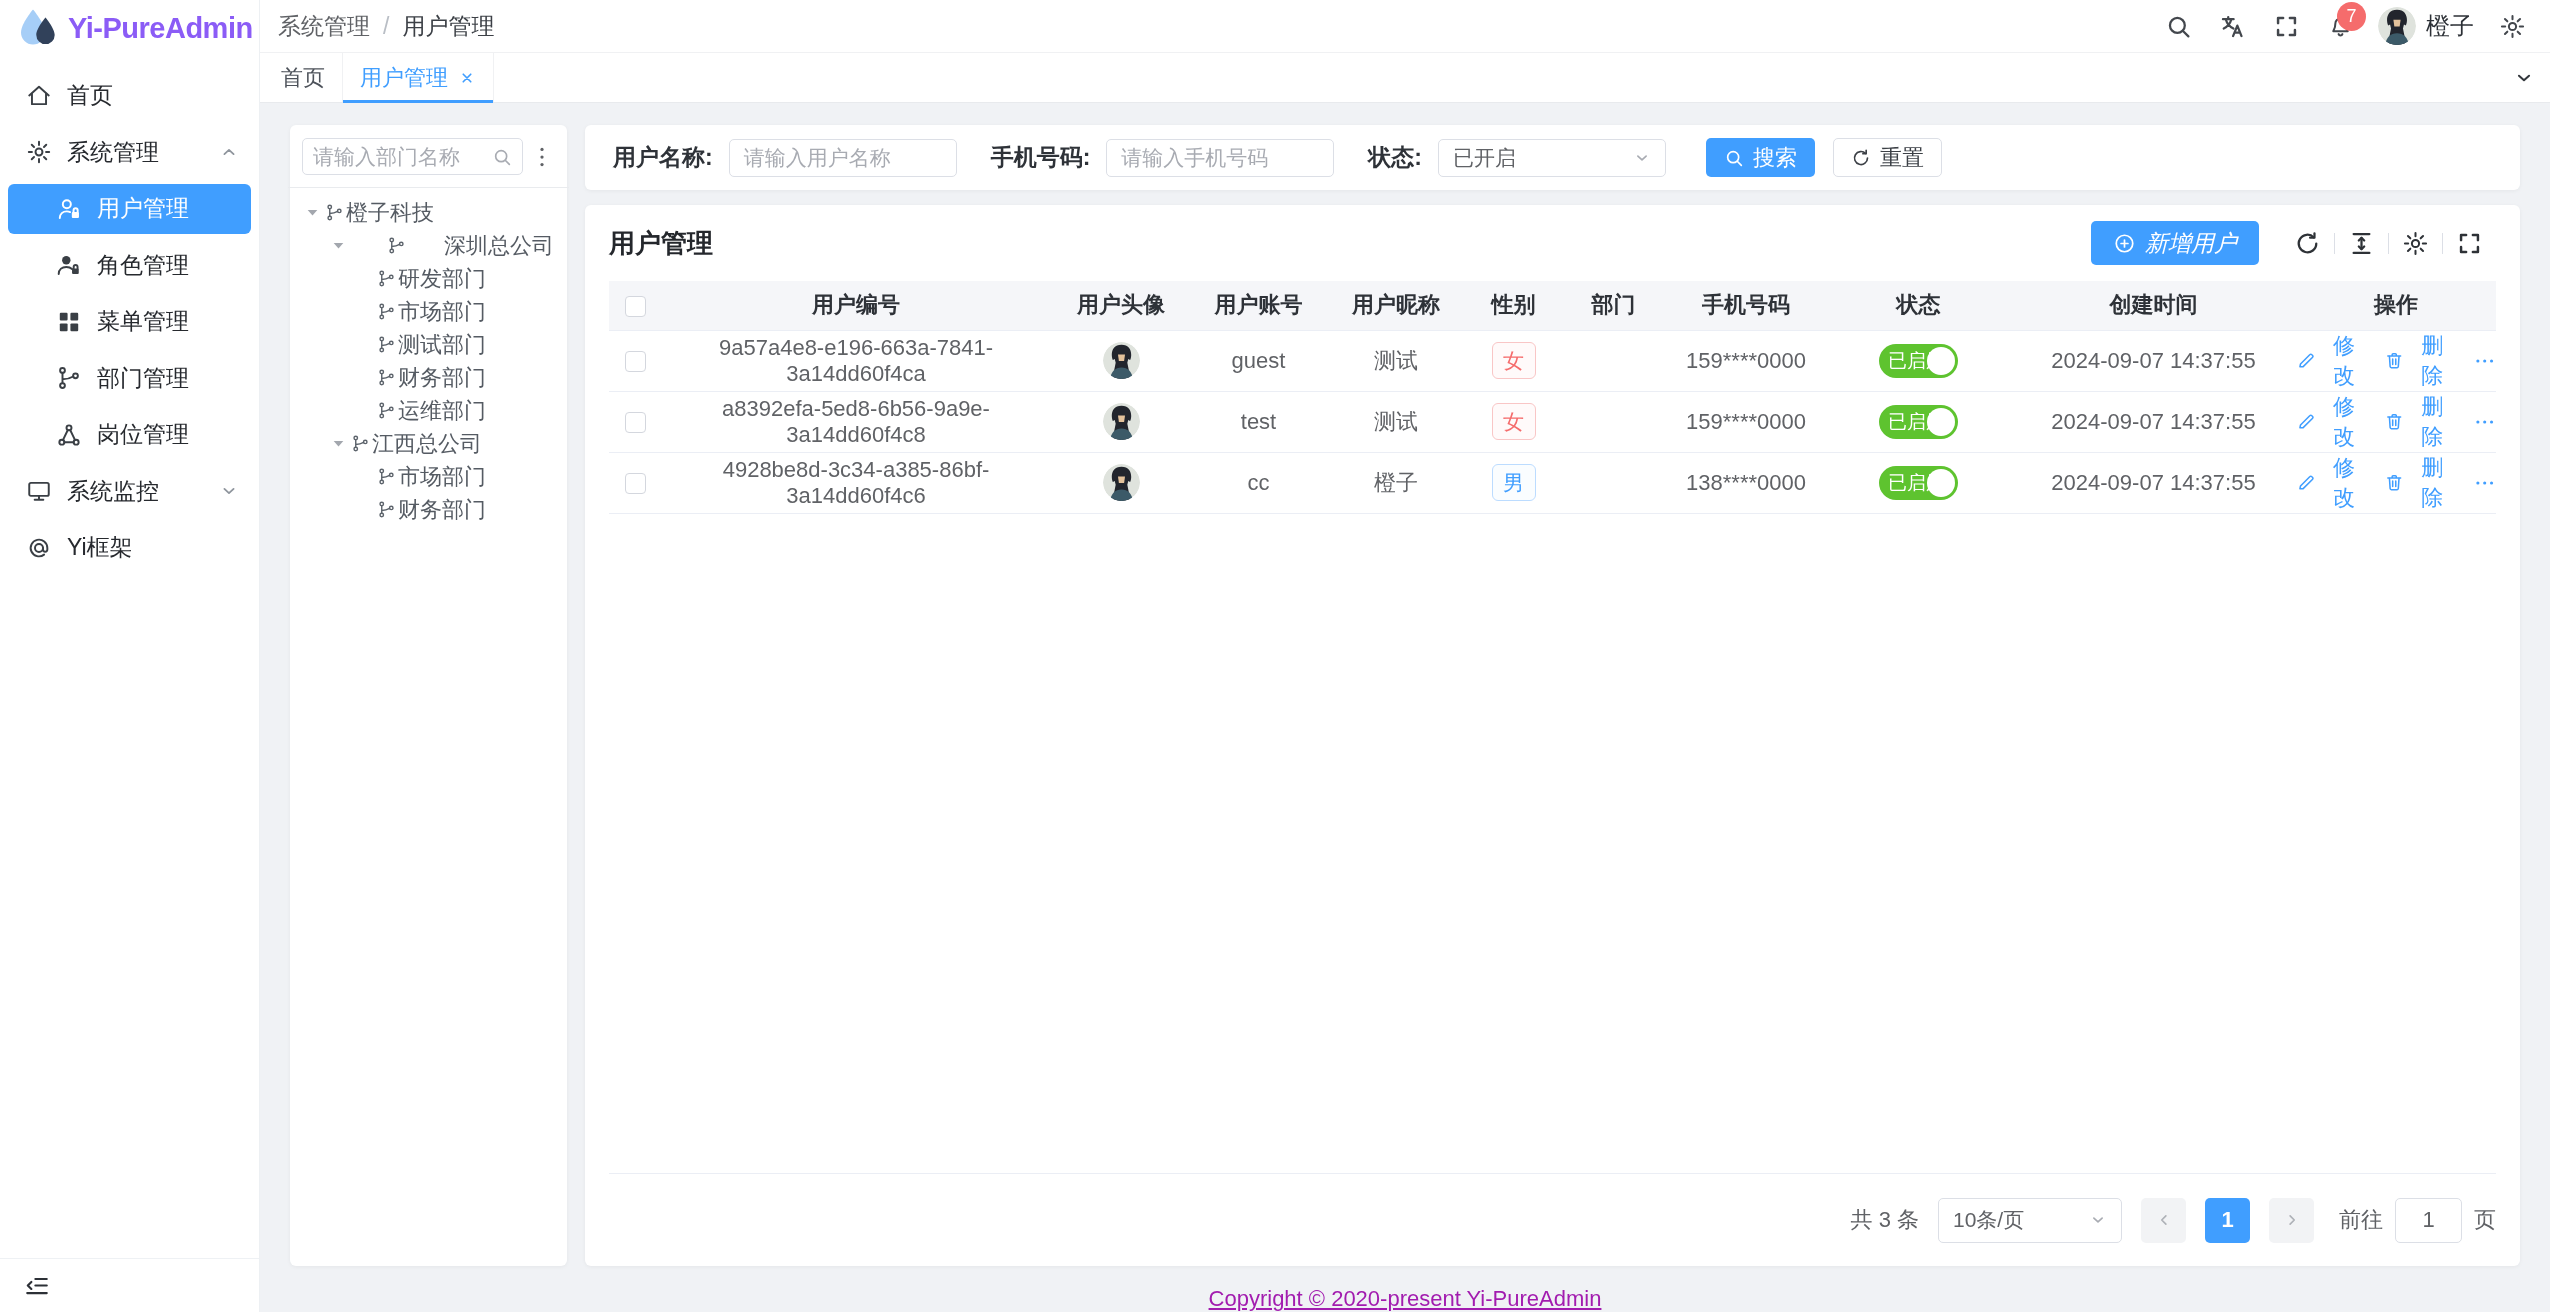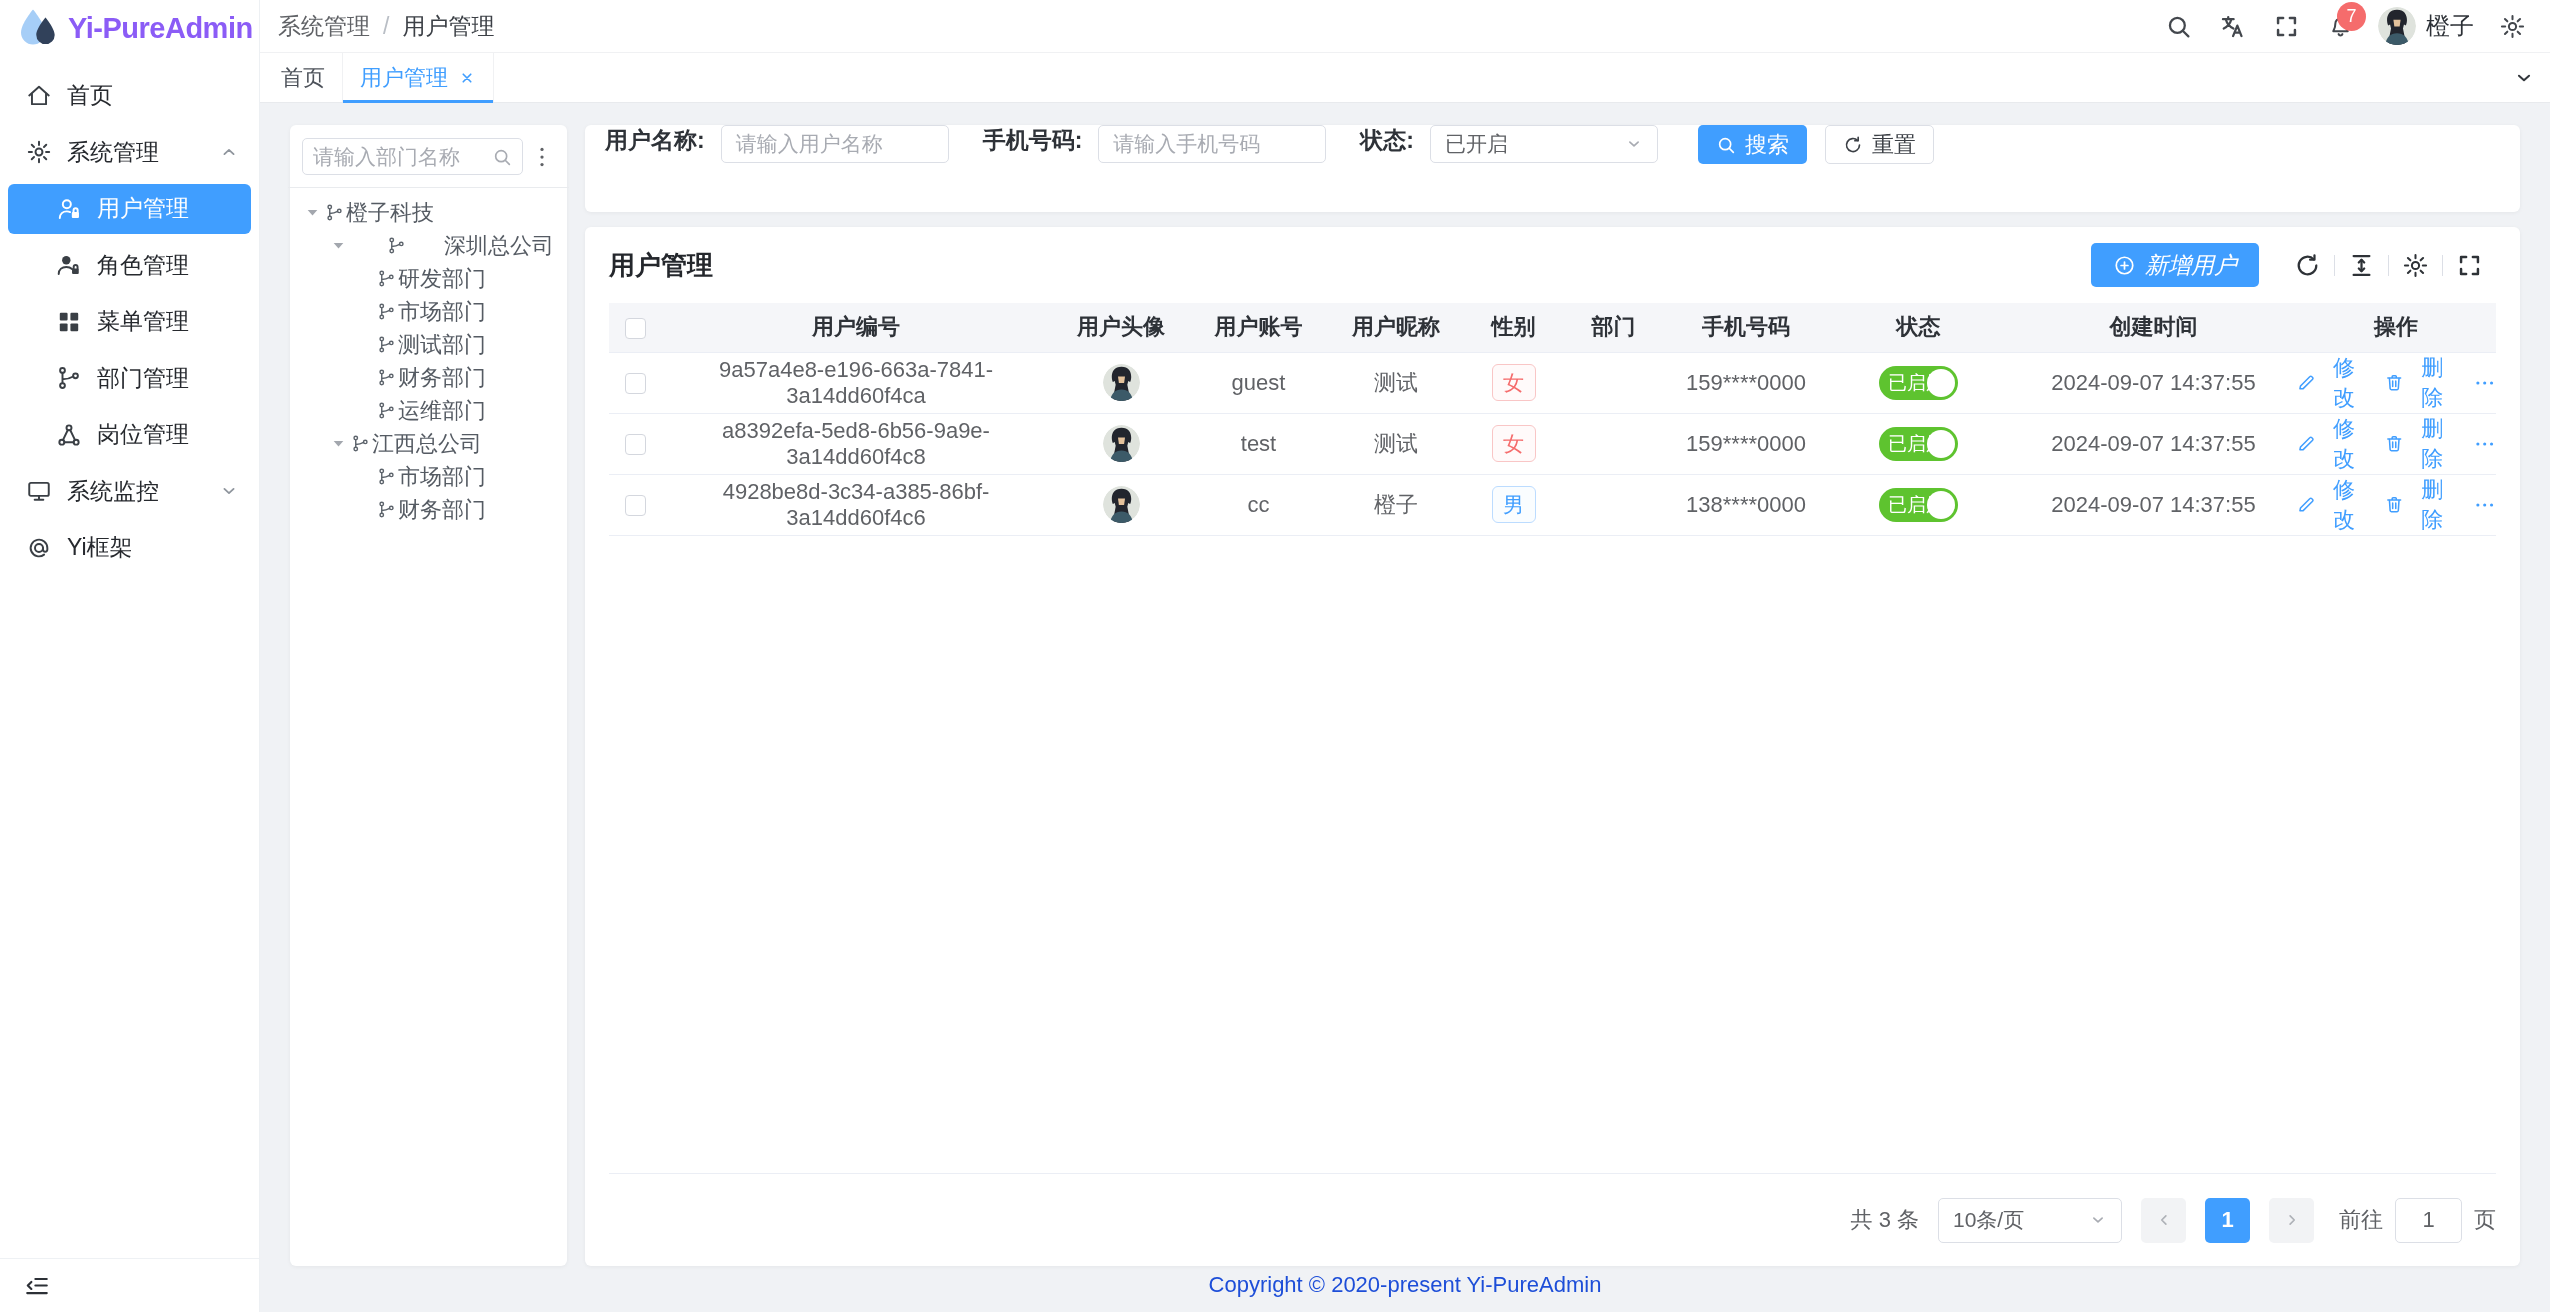--- a/index.html
+++ b/index.html
@@ -64,21 +64,21 @@
   .tree-search .ic { width:20px; height:20px; color:#a8abb2; }
   .tree-more { width:26px; height:26px; color:#606266; cursor:pointer; }
   .tree-divider { height:1px; background:#e9ebee; margin:12px -14px 8px -14px; }
   .tree-node { height:33px; display:flex; align-items:center; font-size:22px; color:#555b63; cursor:pointer; }
   .tree-caret { width:21px; height:21px; color:#a3a7ae; flex-shrink:0; }
   .tree-caret.empty { visibility:hidden; }
   .tree-ic { width:19px; height:19px; color:#5c636b; margin:0 2px 0 2px; flex-shrink:0; }
 
   .right-col { flex:1; display:flex; flex-direction:column; min-width:0; }
 
-  .filter-card { height:87px; display:flex; padding:0 20px; margin-bottom:15px; flex-shrink:0; }
+  .filter-card { height:65px; display:flex; align-items:center; padding:0 28px; margin-bottom:15px; flex-shrink:0; }
   .f-label { font-size:23px; font-weight:700; color:#2e3238; margin-right:16px; white-space:nowrap; }
   .f-input { width:228px; height:38px; border:1px solid #dcdfe6; border-radius:5px; display:flex; align-items:center; padding:0 14px; margin-right:34px; cursor:text; }
   .f-input .ph { color:#a8abb2; font-size:21px; }
   .f-select { width:228px; height:38px; border:1px solid #dcdfe6; border-radius:5px; display:flex; align-items:center; padding:0 14px; margin-right:40px; cursor:pointer; }
   .f-select .val { color:#606266; font-size:21px; flex:1; }
   .f-select .ic { width:18px; height:18px; color:#a8abb2; }
   .btn { height:39px; border-radius:5px; display:inline-flex; align-items:center; justify-content:center; gap:9px; font-size:22px; cursor:pointer; border:1px solid transparent; padding:0 17px; white-space:nowrap; }
   .btn .ic { width:20px; height:20px; }
   .btn-primary { background:var(--accent); color:#fff; }
   .btn-plain { background:#fff; color:#3c4046; border-color:#dcdfe6; margin-left:18px; }
@@ -115,21 +115,21 @@
   .pg-total { margin-right:4px; }
   .pg-size { width:184px; height:45px; border:1px solid #dcdfe6; border-radius:5px; display:flex; align-items:center; padding:0 14px; cursor:pointer; }
   .pg-size .val { flex:1; font-size:21px; color:#606266; }
   .pg-size .ic { width:18px; height:18px; color:#a8abb2; }
   .pg-btn { width:45px; height:45px; border-radius:5px; background:#f2f3f5; color:#aeb1b7; display:flex; align-items:center; justify-content:center; cursor:pointer; margin-left:4px; }
   .pg-btn .ic { width:18px; height:18px; }
   .pg-num { background:var(--accent); color:#fff; font-weight:700; font-size:22px; }
   .pg-goto { margin-left:10px; display:flex; align-items:center; gap:12px; }
   .goto-input { width:67px; height:45px; border:1px solid #dcdfe6; border-radius:5px; display:flex; align-items:center; justify-content:center; color:#606266; cursor:text; }
 
-  .footer { height:40px; display:flex; align-items:flex-start; justify-content:center; font-size:22px; color:#1d4ed8; flex-shrink:0; }
+  .footer { height:40px; display:flex; align-items:flex-end; justify-content:center; font-size:22px; color:#a21caf; flex-shrink:0;text-decoration:underline; }
 </style>
 </head>
 <body style="--accent: #409eff; --success: #5ec32f; --danger: #f56c6c;">
 
 <div class="app">
 
   <aside class="sidebar">
     <div class="logo">
       <span class="logo-icon">
           <svg viewBox="0 0 40 44">

